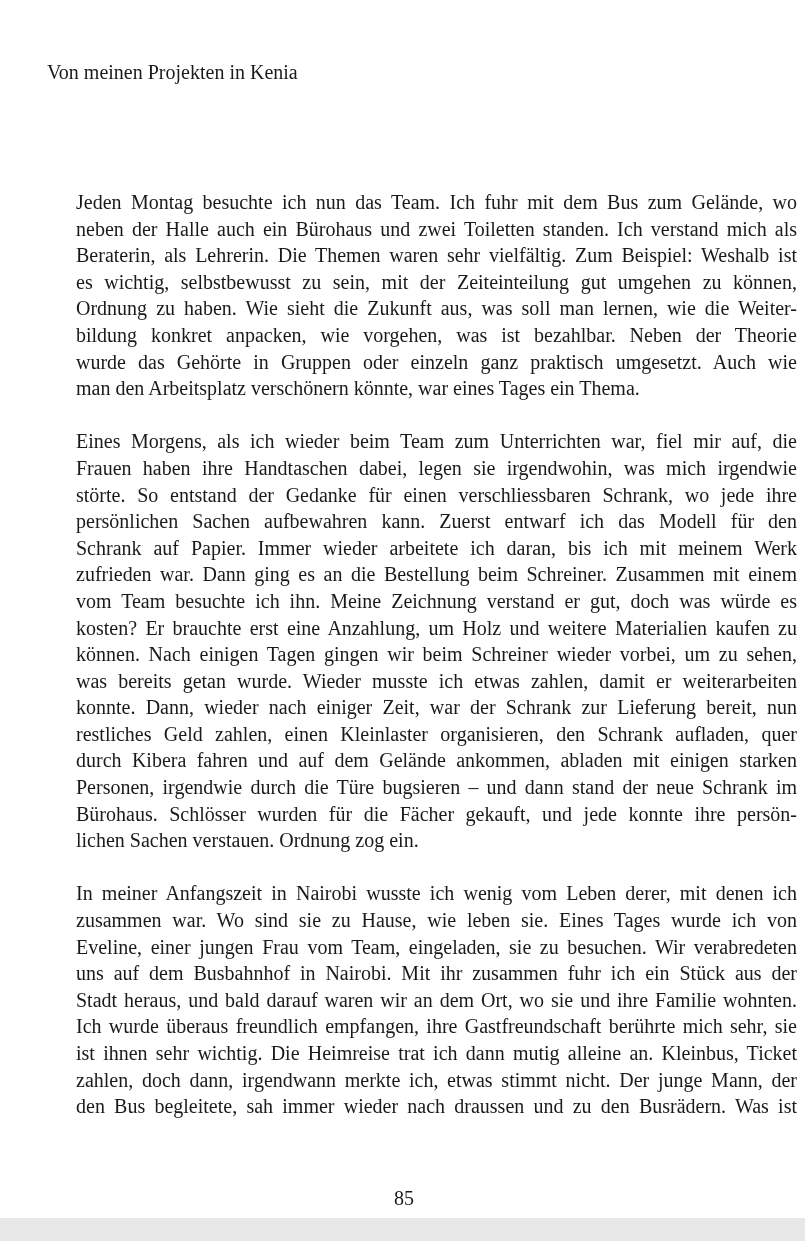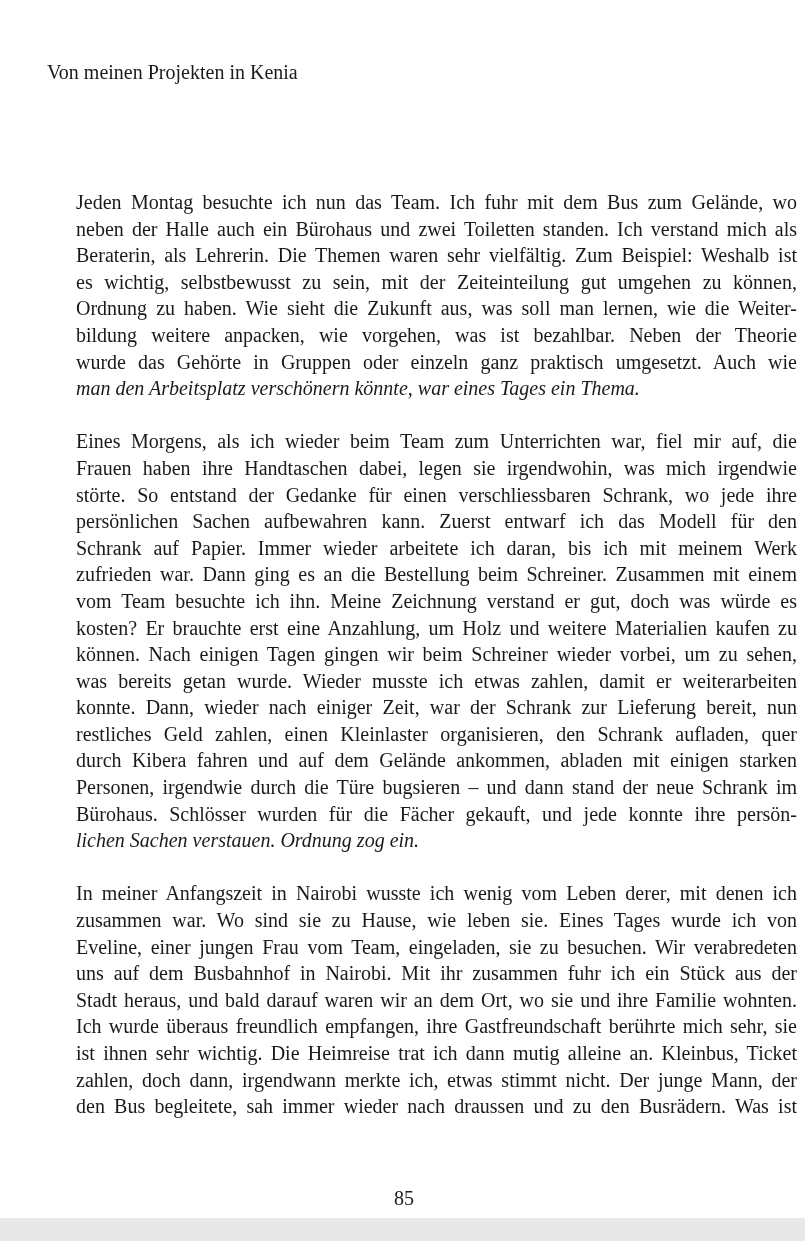--- a/index.html
+++ b/index.html
@@ -42,21 +42,20 @@
   }
   .line {
     text-align: justify;
     text-align-last: justify;
     height: 26.6px;
     overflow: visible;
     white-space: normal;
   }
   .line.para-end {
     text-align-last: left;
-    font-style: italic;
   }
   .page-number {
     position: absolute;
     left: 47px;
     top: 1185px;
     width: 714px;
     font-size: 20px;
     line-height: 26.6px;
     text-align: center;
   }
@@ -69,21 +68,21 @@
   <div class="running-header">Von meinen Projekten in Kenia</div>
 
   <div class="text-block">
 
     <div class="paragraph">
       <div class="line">Jeden Montag besuchte ich nun das Team. Ich fuhr mit dem Bus zum Gelände, wo</div>
       <div class="line">neben der Halle auch ein Bürohaus und zwei Toiletten standen. Ich verstand mich als</div>
       <div class="line">Beraterin, als Lehrerin. Die Themen waren sehr vielfältig. Zum Beispiel: Weshalb ist</div>
       <div class="line">es wichtig, selbstbewusst zu sein, mit der Zeiteinteilung gut umgehen zu können,</div>
       <div class="line">Ordnung zu haben. Wie sieht die Zukunft aus, was soll man lernen, wie die Weiter-</div>
-      <div class="line">bildung weitere anpacken, wie vorgehen, was ist bezahlbar. Neben der Theorie</div>
+      <div class="line">bildung konkret anpacken, wie vorgehen, was ist bezahlbar. Neben der Theorie</div>
       <div class="line">wurde das Gehörte in Gruppen oder einzeln ganz praktisch umgesetzt. Auch wie</div>
       <div class="line para-end">man den Arbeitsplatz verschönern könnte, war eines Tages ein Thema.</div>
     </div>
 
     <div class="paragraph">
       <div class="line">Eines Morgens, als ich wieder beim Team zum Unterrichten war, fiel mir auf, die</div>
       <div class="line">Frauen haben ihre Handtaschen dabei, legen sie irgendwohin, was mich irgendwie</div>
       <div class="line">störte. So entstand der Gedanke für einen verschliessbaren Schrank, wo jede ihre</div>
       <div class="line">persönlichen Sachen aufbewahren kann. Zuerst entwarf ich das Modell für den</div>
       <div class="line">Schrank auf Papier. Immer wieder arbeitete ich daran, bis ich mit meinem Werk</div>

